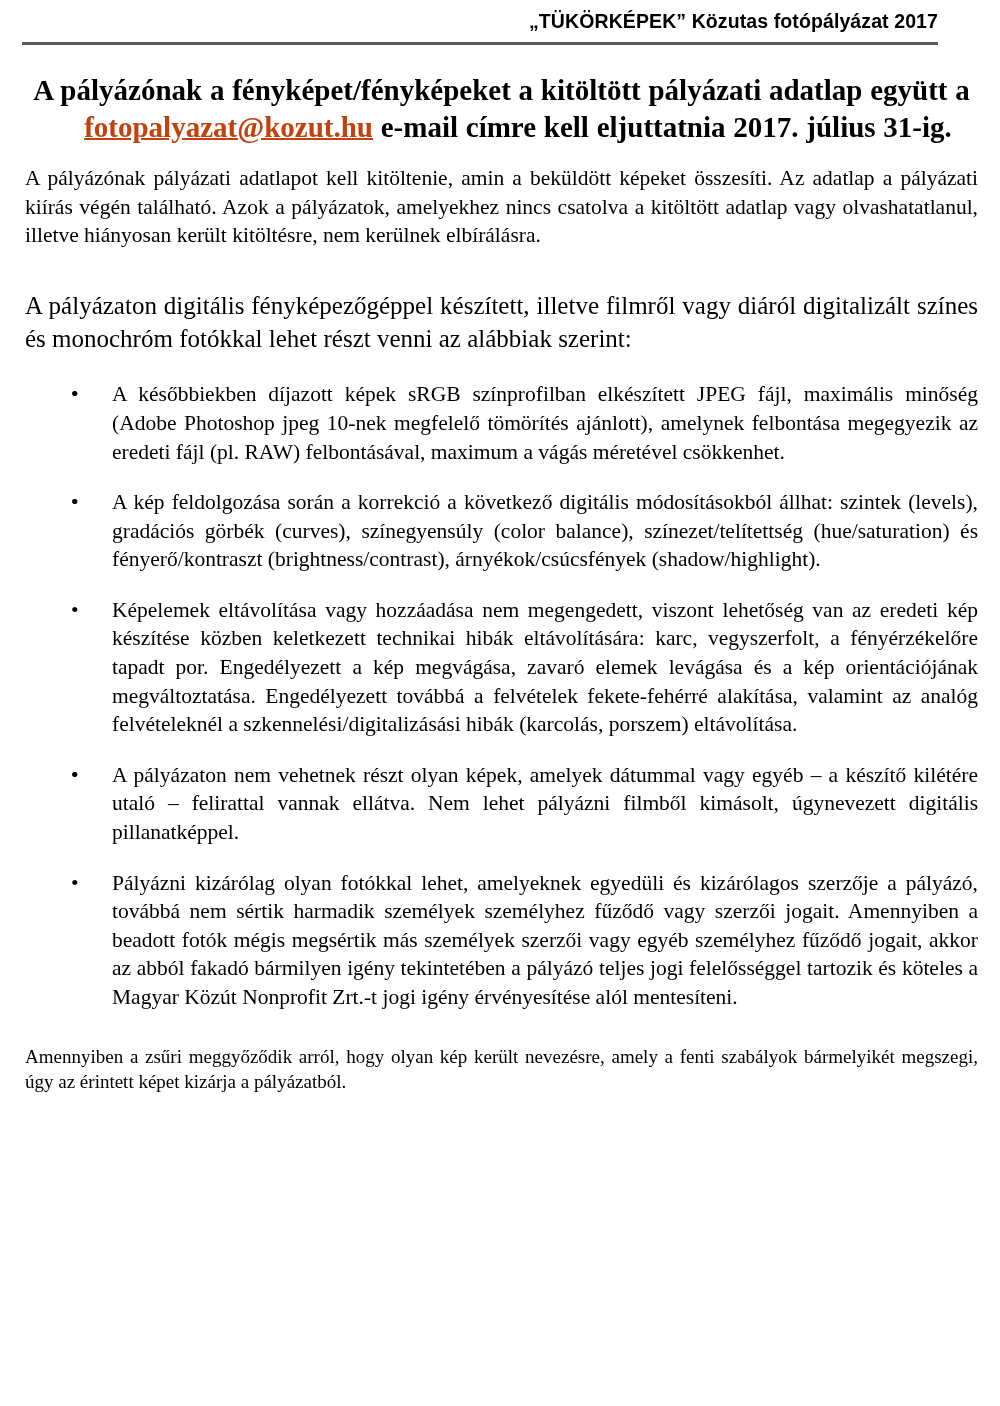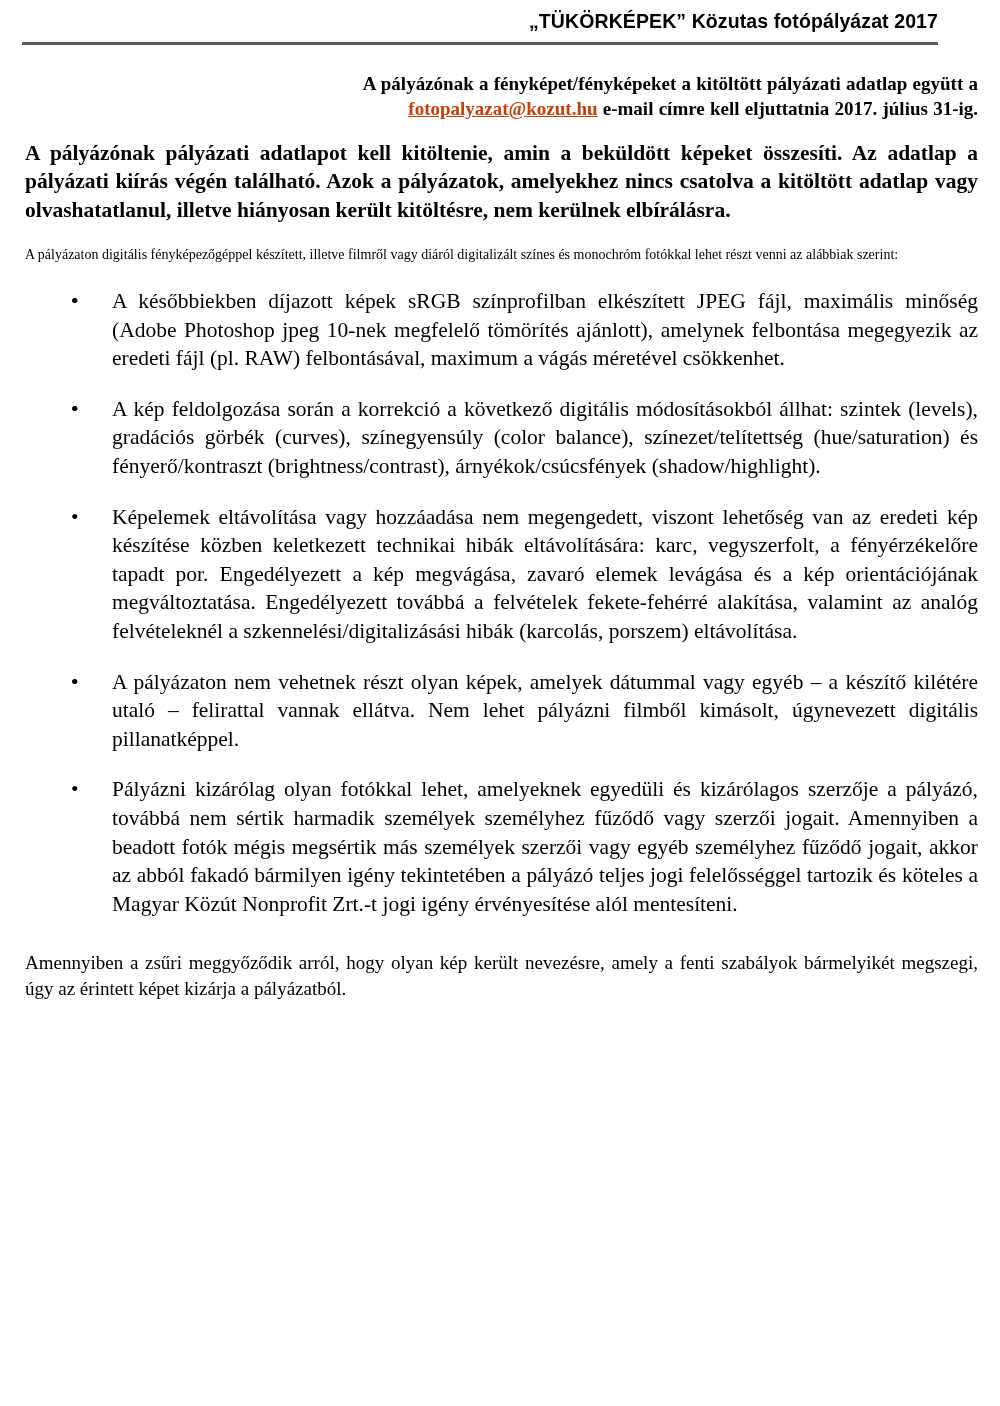--- a/index.html
+++ b/index.html
@@ -48,47 +48,47 @@
 
   
   .content {
     padding: 0 22px 0 25px;
   }
 
   
   .headline {
     margin-top: 27px;
     font-weight: bold;
-    font-size: 19px;
+    font-size: 29px;
     line-height: 1.27;
-    text-align: right;
+    text-align: center;
     word-spacing: 0.5px;
   }
   .headline .email-link {
     color: #c2410c;
     text-decoration: underline;
     text-underline-offset: 1px;
     font-weight: bold;
     margin-left: 33px;
   }
 
   
   .bold-para {
     margin-top: 18px;
-    font-weight: bold;
+    font-weight: normal;
     font-size: 21.5px;
     line-height: 1.33;
     text-align: justify;
     text-justify: inter-word;
   }
 
   
   .para {
-    margin-top: 22px;
-    font-size: 14px;
+    margin-top: 39px;
+    font-size: 25px;
     line-height: 1.33;
     text-align: justify;
     text-justify: inter-word;
   }
 
   
   .bullets {
     list-style: none;
     margin: 19px 0 0 0;
     padding: 0;

